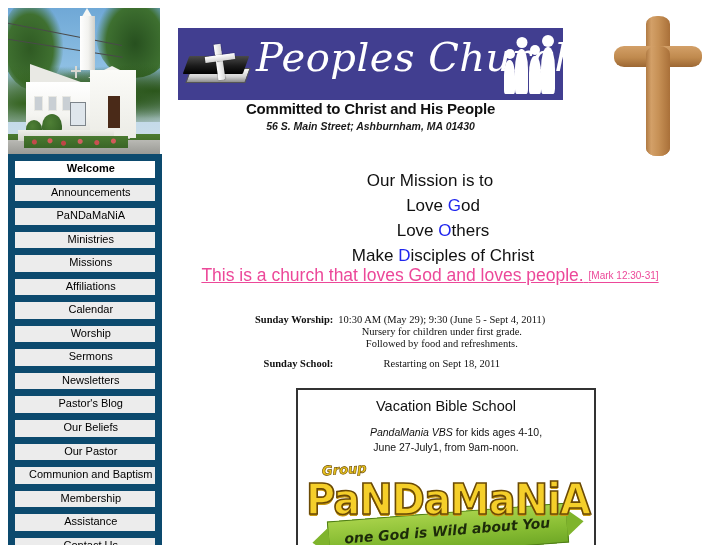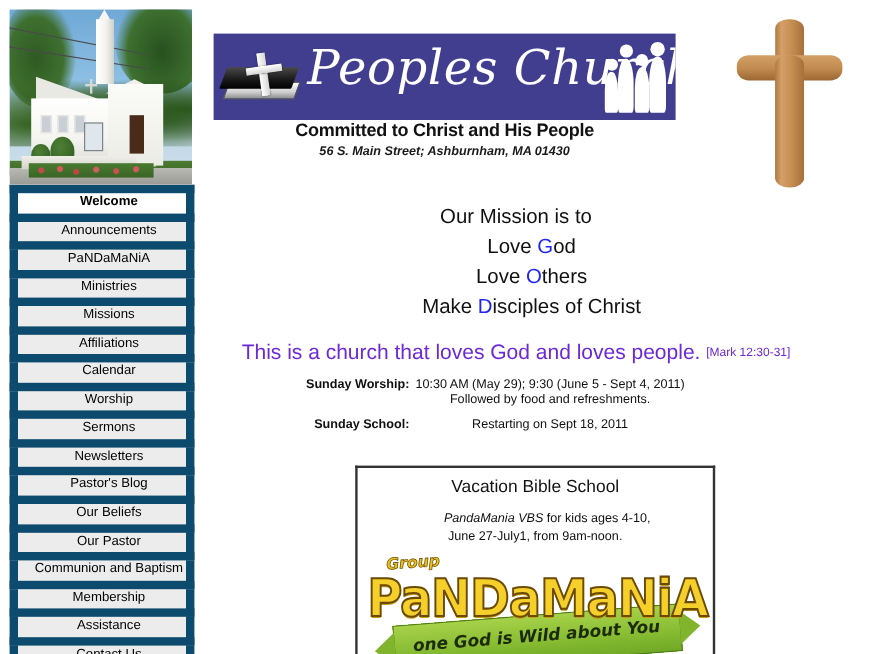--- a/index.html
+++ b/index.html
@@ -256,37 +256,38 @@
     text-align: center;
     font-size: 17px;
     color: #111;
     line-height: 1.48;
   }
   #mission .ln { display: block; }
   #mission .ln2, #mission .ln3, #mission .ln4 { padding-left: 26px; }
   #mission .hl { color: #2026ee; }
 
   #statement {
-    position: absolute; left: 175px; top: 283px; width: 510px;
+    position: absolute; left: 175px; top: 265px; width: 510px;
     text-align: center;
     font-size: 17.5px;
-    color: #6d28d9;
+    color: #ec4899;
     white-space: nowrap;
+    text-decoration: underline;
   }
   #statement .ref {
     font-size: 10px;
     vertical-align: 2px;
   }
 
   #services {
     position: absolute; left: 255px; top: 314px; width: 360px;
     font-size: 10.5px;
     color: #111;
   }
-  #services table { border-collapse: collapse; }
+  #services table { border-collapse: collapse; font-family: Liberation Serif, serif; }
   #services td { padding: 0 0 1px 0; vertical-align: top; }
   #services td.lab {
     text-align: right; font-weight: bold; padding-right: 5px; white-space: nowrap;
   }
   #services td.val { text-align: center; white-space: nowrap; margin-top: 12px; }
   #services tr.gap td { height: 7px; }
 
   
   #vbs {
     position: absolute; left: 296px; top: 388px;
@@ -488,20 +489,24 @@
 
 <div id="services">
   <table>
     <tbody>
       <tr>
         <td class="lab">Sunday Worship:</td>
         <td class="val">10:30 AM (May 29); 9:30 (June 5 - Sept 4, 2011)</td>
       </tr>
       <tr>
         <td class="lab"></td>
+        <td class="val">Nursery for children under first grade.</td>
+      </tr>
+      <tr>
+        <td class="lab"></td>
         <td class="val">Followed by food and refreshments.</td>
       </tr>
       <tr class="gap">
           <td></td>
           <td></td>
         </tr>
       <tr>
         <td class="lab">Sunday School:</td>
         <td class="val">Restarting on Sept 18, 2011</td>
       </tr>

